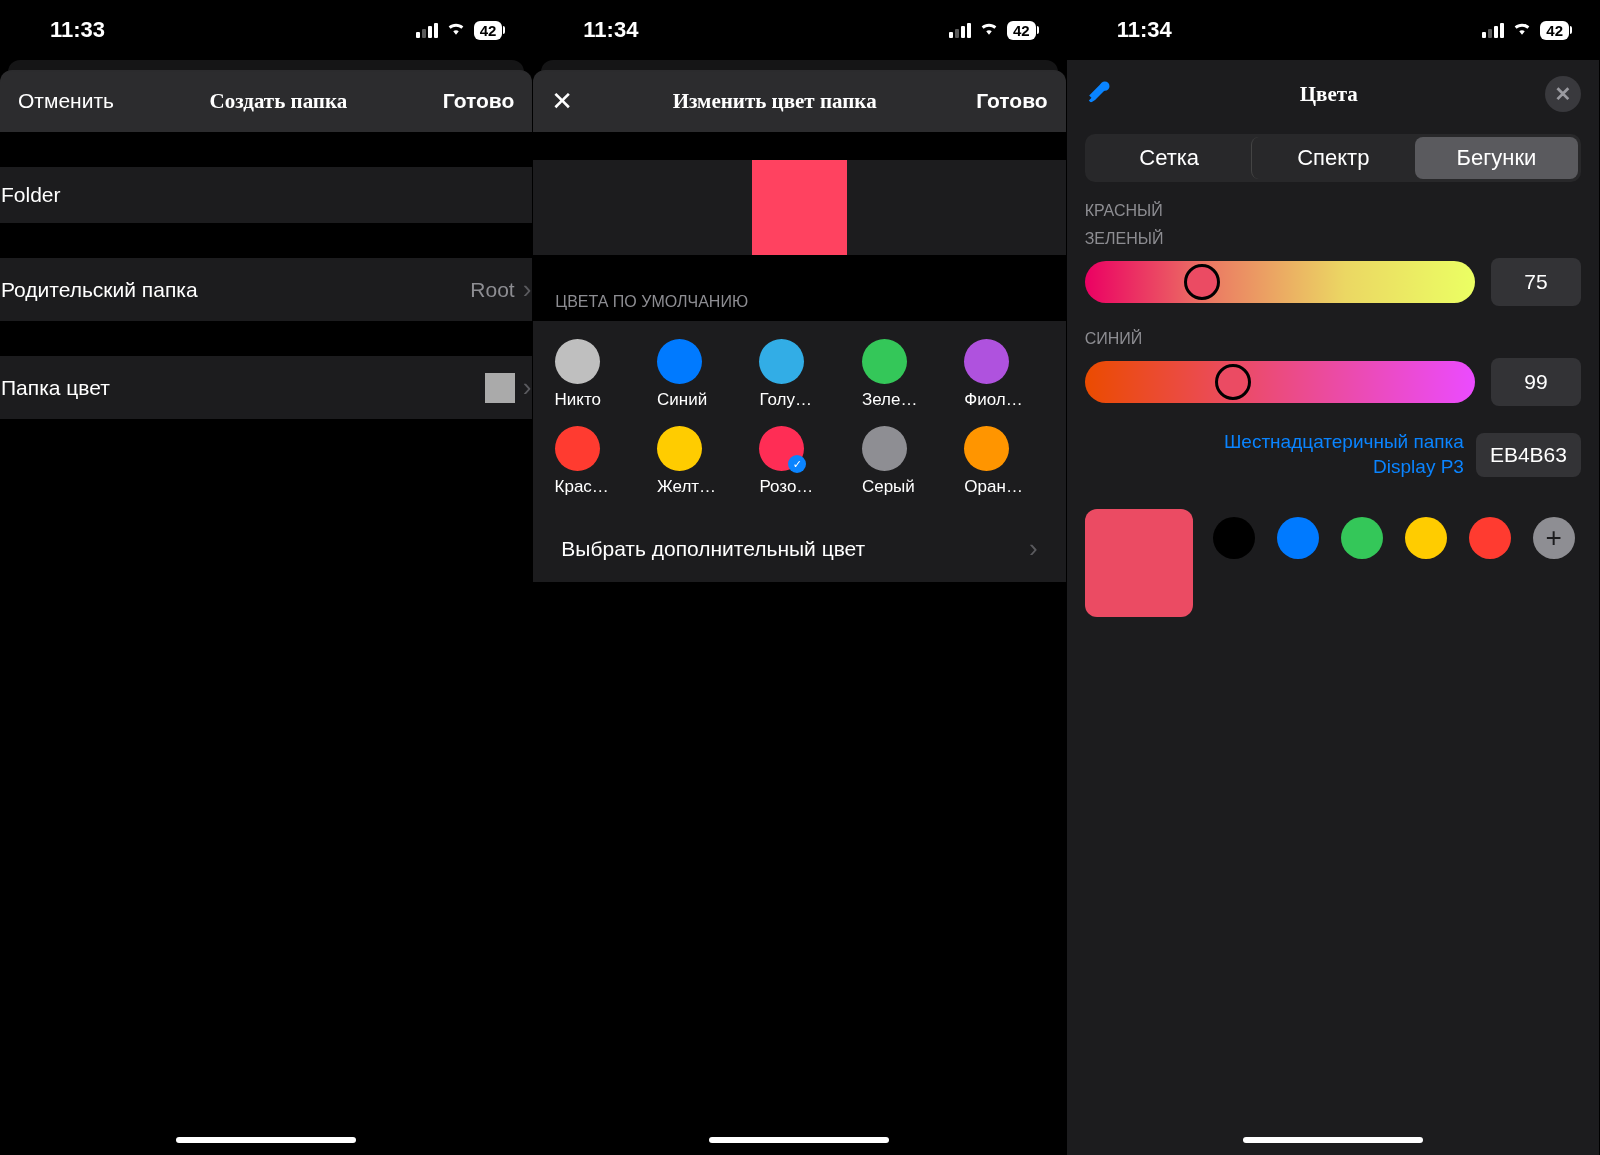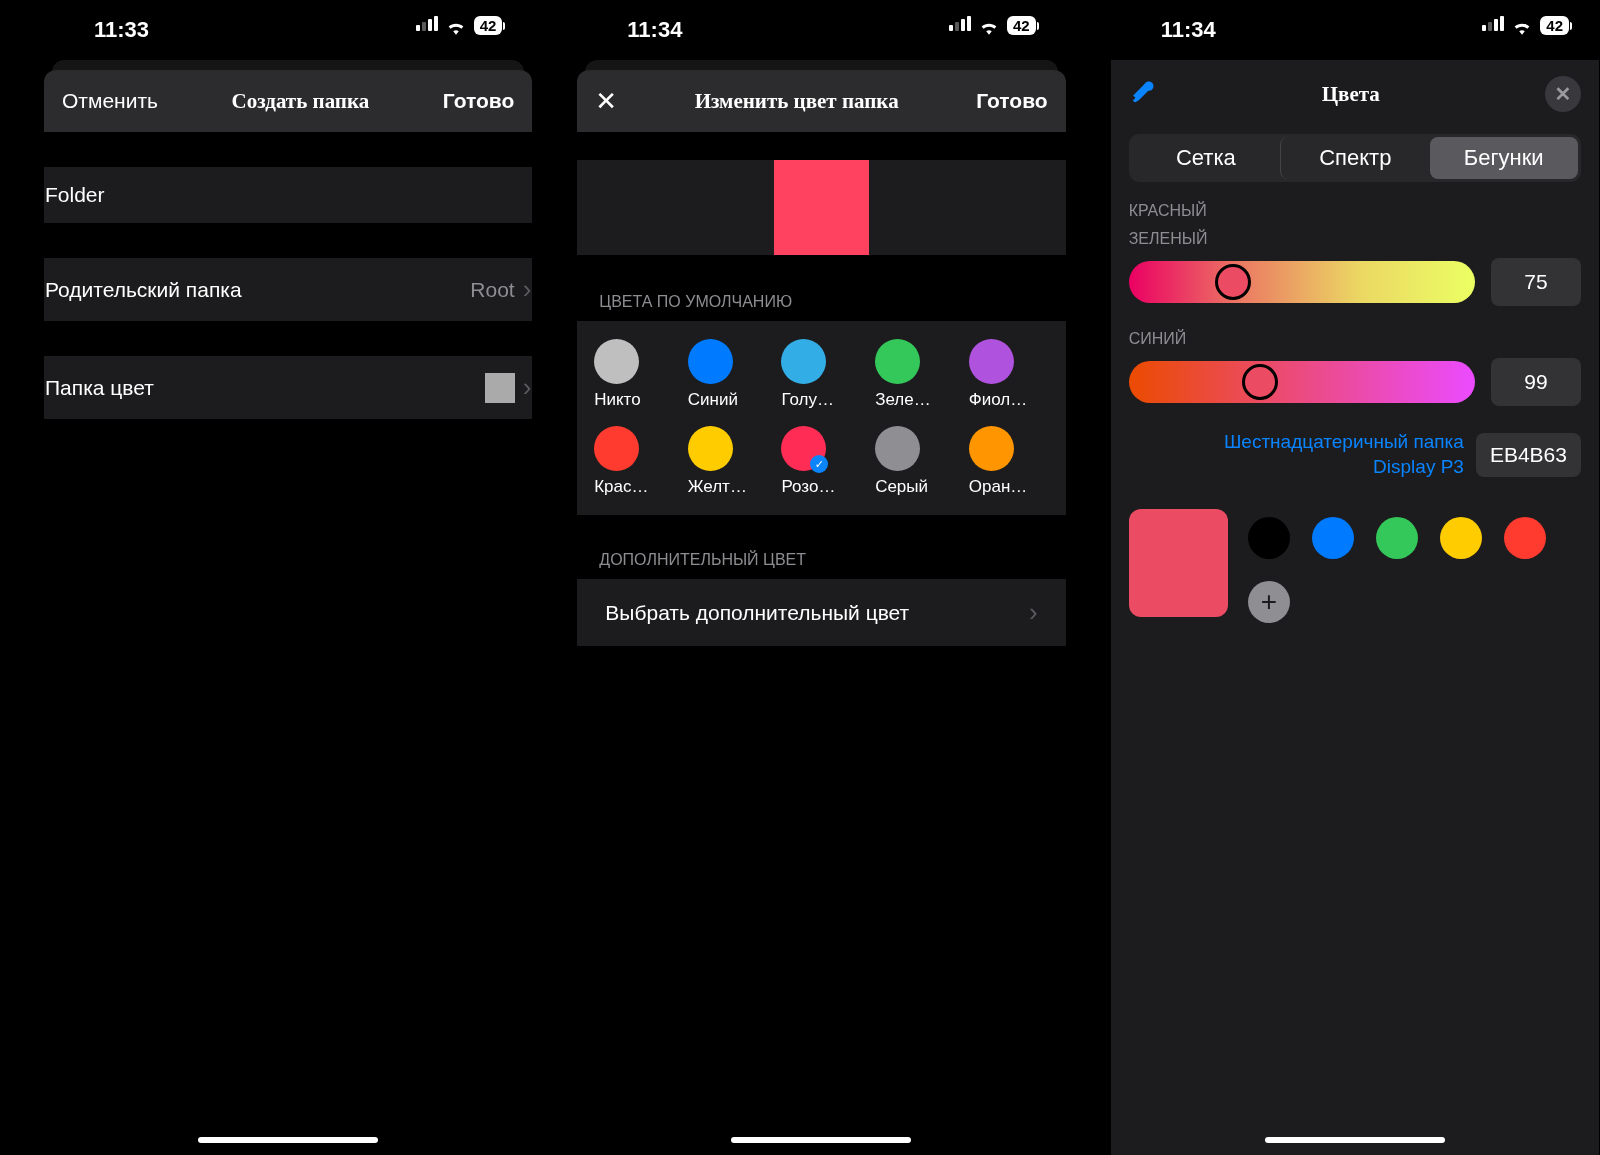--- a/index.html
+++ b/index.html
@@ -1,19 +1,19 @@
 <!DOCTYPE html>
 <html><head>
   <meta charset="utf-8">
   <style>
     * { margin: 0; padding: 0; box-sizing: border-box; font-family: -apple-system, BlinkMacSystemFont, "Segoe UI", sans-serif; }
     body { background: #000; width: 1600px; height: 1155px; display: flex; color: #fff; overflow: hidden; }
-    .screen { width: 533.33px; height: 1155px; background: #000; position: relative; border-right: 1px solid #000; margin-left: 44px; }
+    .screen { width: 533.33px; height: 1155px; background: #000; position: relative; border-right: 1px solid #000; }
     .status-bar { height: 60px; display: flex; justify-content: space-between; align-items: center; padding: 0 30px 0 50px; font-size: 22px; font-weight: 600; }
-    .status-icons { display: flex; align-items: flex-start; gap: 7px; }
+    .status-icons { display: flex; align-items: center; gap: 7px; }
     .signal-icon { display: flex; gap: 2px; align-items: flex-end; }
     .signal-bar { width: 4px; background: #fff; border-radius: 1px; }
     .signal-bar:nth-child(1) { height: 6px; }
     .signal-bar:nth-child(2) { height: 9px; background: rgba(255,255,255,0.35);}
     .signal-bar:nth-child(3) { height: 12px; }
     .signal-bar:nth-child(4) { height: 15px; }
     .wifi-icon svg { width: 22px; height: 22px; }
     .battery { background: #fff; color: #000; border-radius: 6px; padding: 1px 6px; font-size: 15px; font-weight: 700; position: relative; }
     .battery::after { content: ""; position: absolute; right: -3px; top: 50%; transform: translateY(-50%); width: 2px; height: 8px; background: #fff; border-radius: 0 2px 2px 0; }
     .sheet-tab { height: 12px; background: #2a2a2c; border-radius: 12px 12px 0 0; margin: 0 8px; opacity: 0.5;}
@@ -183,21 +183,20 @@
         <div class="color-item">
           <div class="color-circle" style="background: rgb(142, 142, 147);"></div>
           <div class="color-label">Серый</div>
         </div>
         <div class="color-item">
           <div class="color-circle" style="background: rgb(255, 149, 0);"></div>
           <div class="color-label">Оран…</div>
         </div>
       </div>
     </div>
-  <div class="section-header" style="margin-top:26px">ДОПОЛНИТЕЛЬНЫЙ ЦВЕТ</div>
   <div class="addl-row">
     <span>Выбрать дополнительный цвет</span>
     <span class="chevron">›</span>
   </div>
   <div class="home-indicator"></div>
 </div>
 
 <div class="screen" style="background:#1c1c1e">
   <div class="status-bar" style="background:#000">
     <span>11:34</span>

